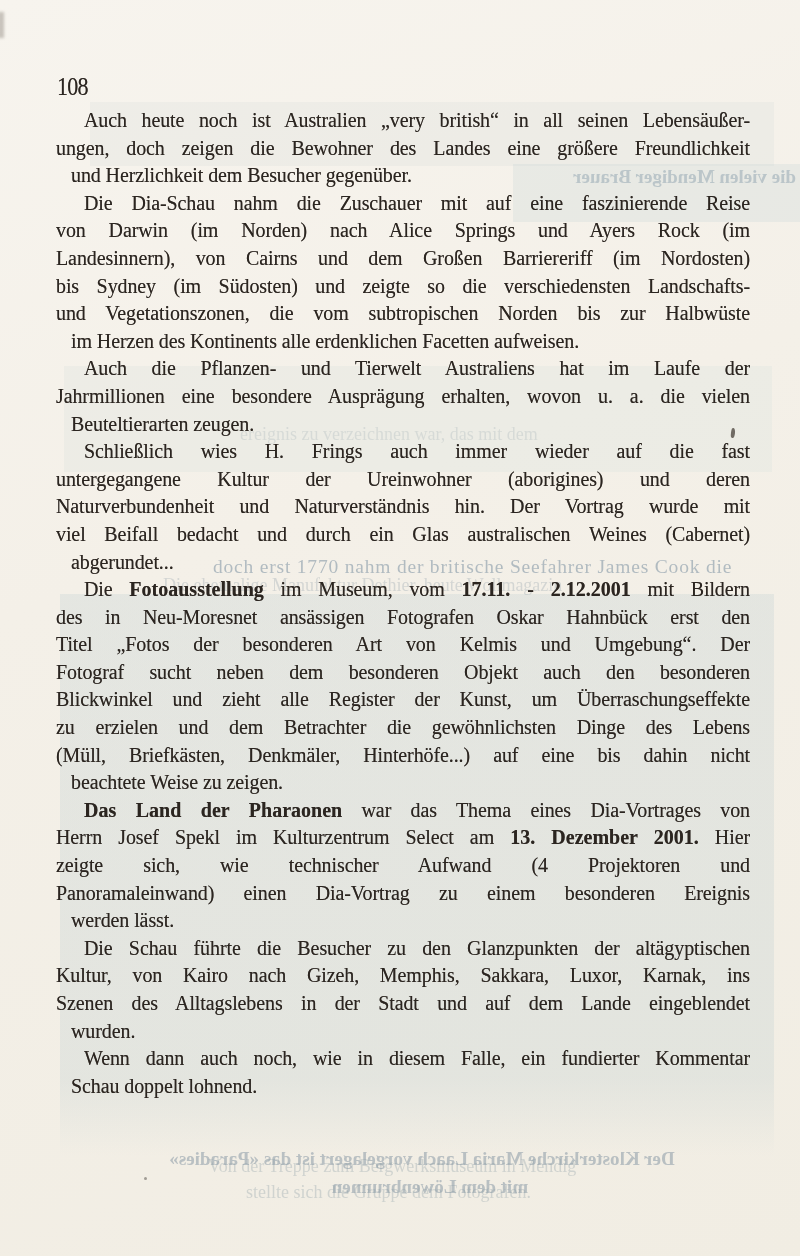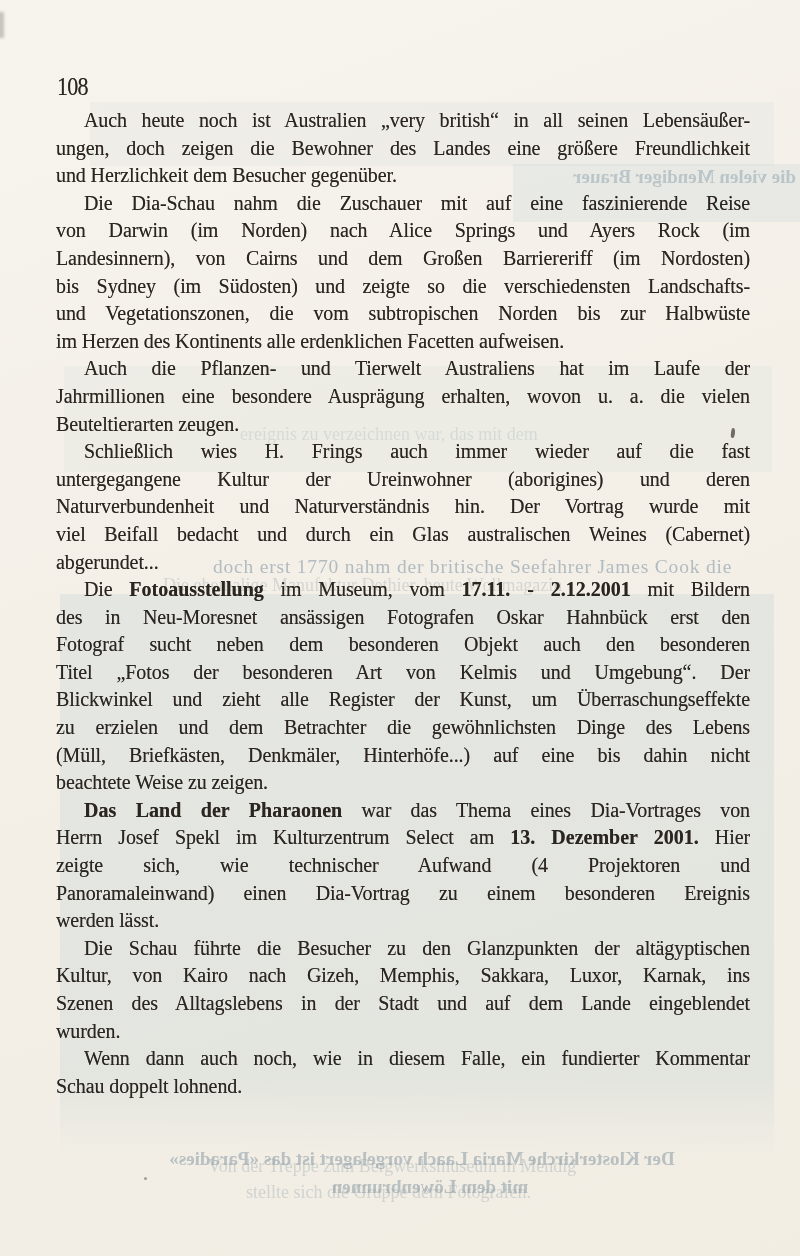--- a/index.html
+++ b/index.html
@@ -29,21 +29,21 @@
     text-shadow: 0 0 .5px rgba(40,34,28,.5);
   }
 
   .text-block {
     position: absolute; left: 56px; top: 107px; width: 694px;
     font-size: 20px; color: var(--ink, #2b2520);
     letter-spacing: -0.1px;
     text-shadow: 0 0 .5px rgba(43,37,32,.55);
   }
   .line { height: 27.6px; line-height: 27.6px; text-align: justify; text-align-last: justify; }
-  .line.last { text-align: center; text-align-last: left; }
+  .line.last { text-align: center; text-align-last: left; margin-left: 15px; }
   .line.indent { padding-left: 28px; }
   .line b { font-weight: 700; letter-spacing: 0; margin-top: 37px; }
 
   
   .ghost {
     position: absolute; pointer-events: none;
     font-family: "Liberation Serif", serif;
     filter: blur(.7px);
     white-space: nowrap;
   }
@@ -104,22 +104,22 @@
       <div class="line indent"><span>Auch die Pflanzen- und Tierwelt Australiens hat im Laufe der</span></div>
       <div class="line"><span>Jahrmillionen eine besondere Ausprägung erhalten, wovon u. a. die vielen</span></div>
       <div class="line last"><span>Beuteltierarten zeugen.</span></div>
       <div class="line indent"><span>Schließlich wies H. Frings auch immer wieder auf die fast</span></div>
       <div class="line"><span>untergegangene Kultur der Ureinwohner (aborigines) und deren</span></div>
       <div class="line"><span>Naturverbundenheit und Naturverständnis hin. Der Vortrag wurde mit</span></div>
       <div class="line"><span>viel Beifall bedacht und durch ein Glas australischen Weines (Cabernet)</span></div>
       <div class="line last"><span>abgerundet...</span></div>
       <div class="line indent"><span>Die </span><b>Fotoausstellung</b><span> im Museum, vom </span><b>17.11. - 2.12.2001</b><span> mit Bildern</span></div>
       <div class="line"><span>des in Neu-Moresnet ansässigen Fotografen Oskar Hahnbück erst den</span></div>
+      <div class="line"><span>Titel „Fotos der besonderen Art von Kelmis und Umgebung“. Der</span></div>
       <div class="line"><span>Fotograf sucht neben dem besonderen Objekt auch den besonderen</span></div>
-      <div class="line"><span>Titel „Fotos der besonderen Art von Kelmis und Umgebung“. Der</span></div>
       <div class="line"><span>Blickwinkel und zieht alle Register der Kunst, um Überraschungseffekte</span></div>
       <div class="line"><span>zu erzielen und dem Betrachter die gewöhnlichsten Dinge des Lebens</span></div>
       <div class="line"><span>(Müll, Briefkästen, Denkmäler, Hinterhöfe...) auf eine bis dahin nicht</span></div>
       <div class="line last"><span>beachtete Weise zu zeigen.</span></div>
       <div class="line indent"><b>Das Land der Pharaonen</b><span> war das Thema eines Dia-Vortrages von</span></div>
       <div class="line"><span>Herrn Josef Spekl im Kulturzentrum Select am </span><b>13. Dezember 2001.</b><span> Hier</span></div>
       <div class="line"><span>zeigte sich, wie technischer Aufwand (4 Projektoren und</span></div>
       <div class="line"><span>Panoramaleinwand) einen Dia-Vortrag zu einem besonderen Ereignis</span></div>
       <div class="line last"><span>werden lässt.</span></div>
       <div class="line indent"><span>Die Schau führte die Besucher zu den Glanzpunkten der altägyptischen</span></div>

